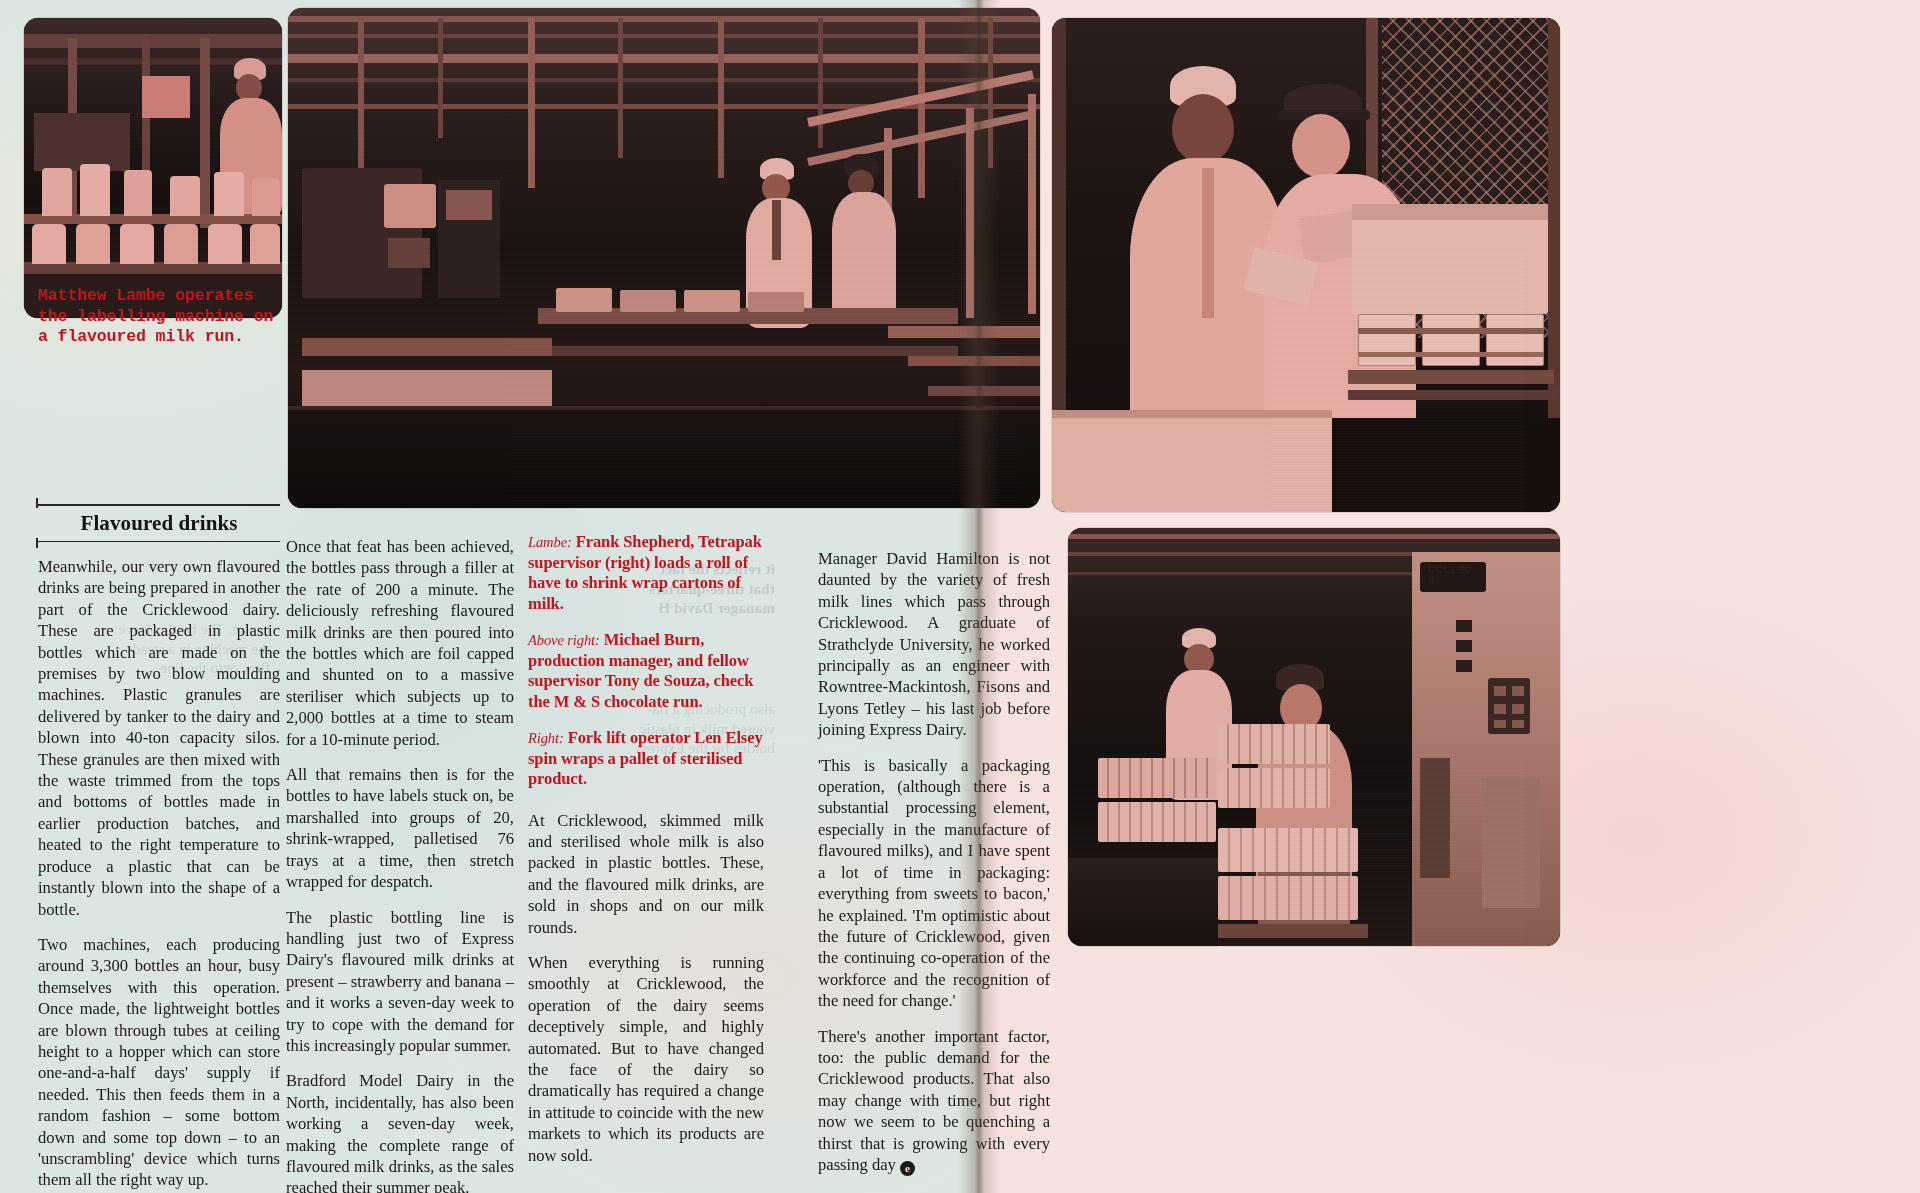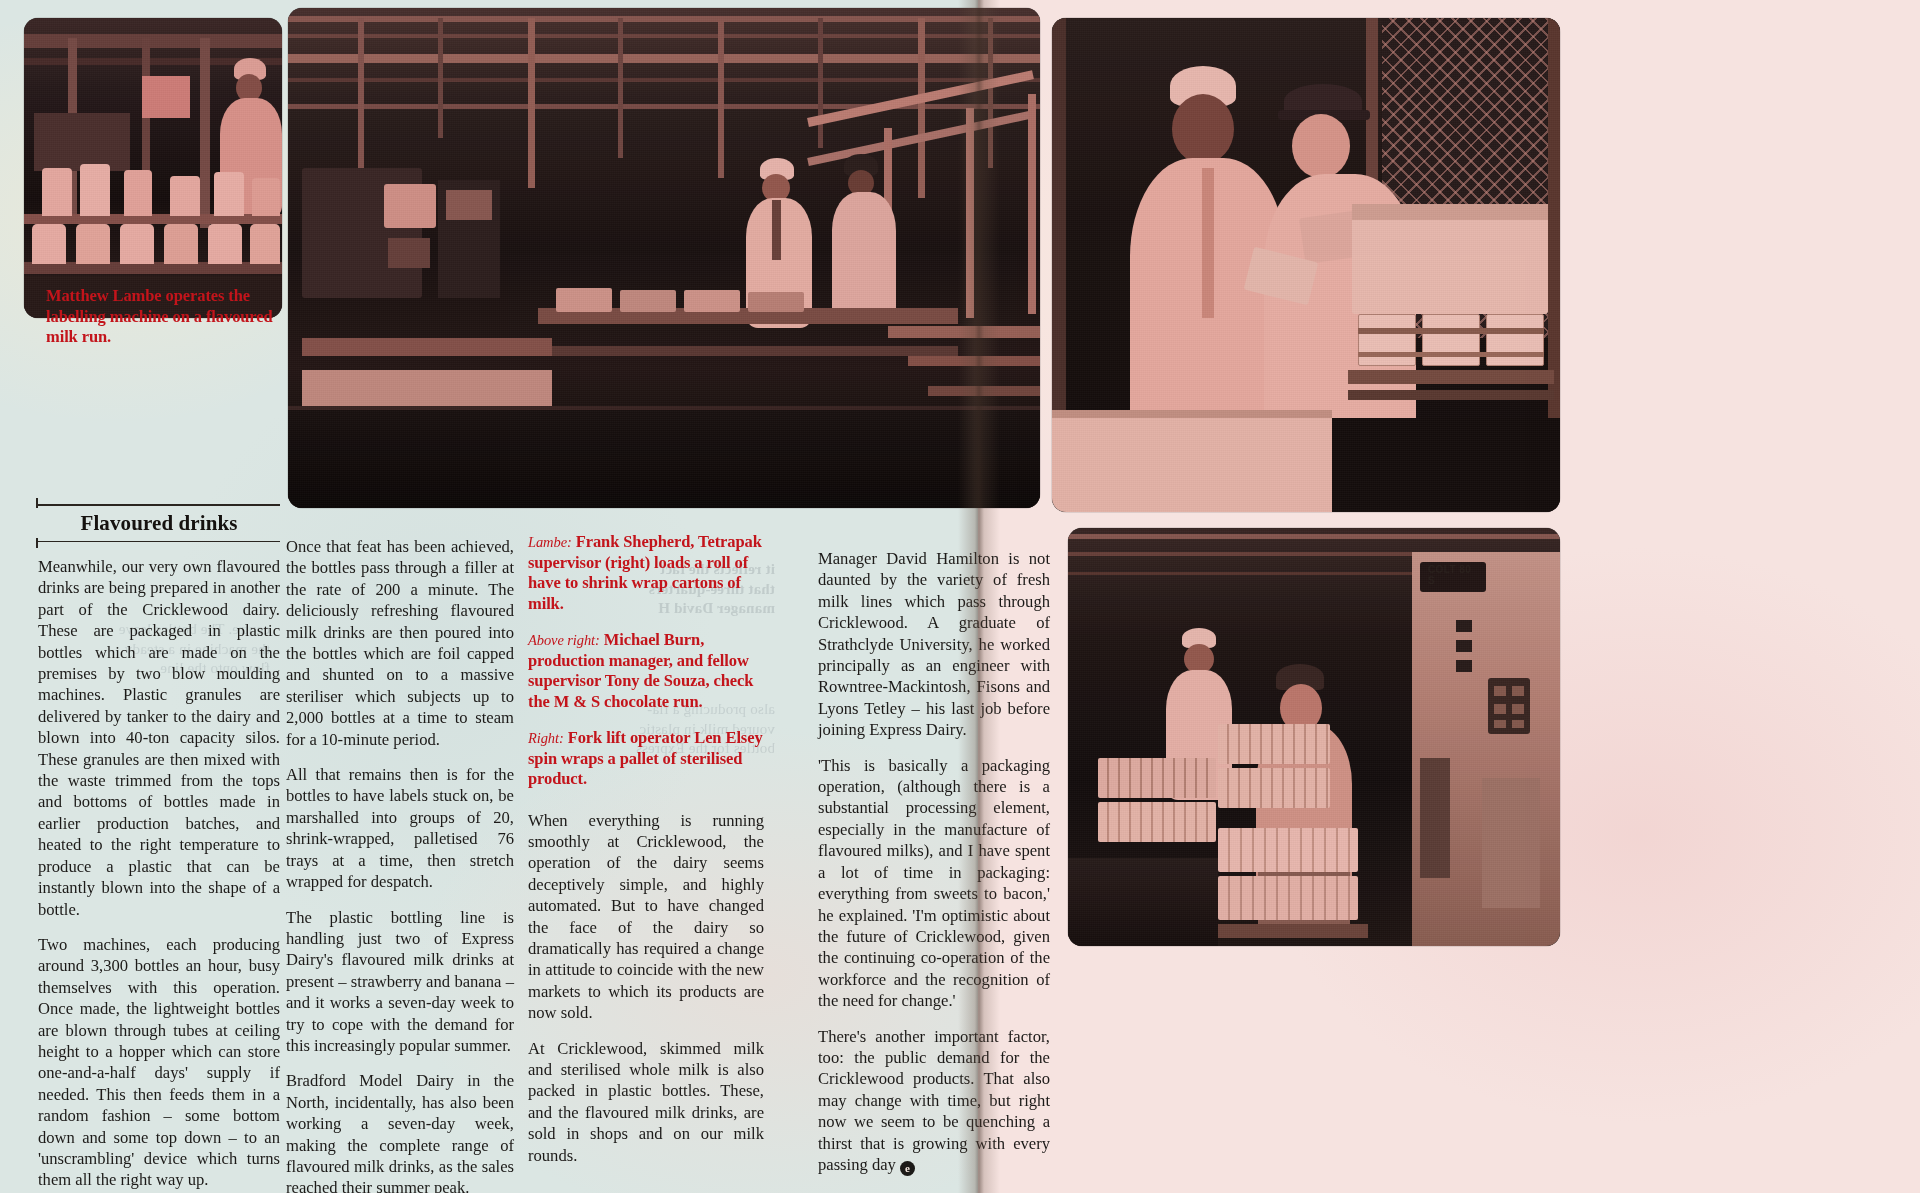--- a/index.html
+++ b/index.html
@@ -235,21 +235,21 @@
       <div class="bar" style="left:96px;  top:206px; width:34px; height:40px; background:#f2d3ca; border-radius:5px 5px 0 0;"></div>
       <div class="bar" style="left:140px; top:206px; width:34px; height:40px; background:#e9c5ba; border-radius:5px 5px 0 0;"></div>
       <div class="bar" style="left:184px; top:206px; width:34px; height:40px; background:#f2d3ca; border-radius:5px 5px 0 0;"></div>
       <div class="bar" style="left:226px; top:206px; width:30px; height:40px; background:#eccabf; border-radius:5px 5px 0 0;"></div>
       <div class="bar" style="left:0; top:258px; width:100%; height:44px; background:#2a1e1c;"></div>
     </div>
     <div class="duotone"></div>
     <div class="grain"></div>
   </div>
 
-  <div class="redcap" style="position:absolute; left:46px; top:286px; width:240px;">Matthew Lambe operates the labelling machine on a flavoured milk run.</div>
+  <div class="redcap" style="position:absolute; left:38px; top:286px; width:240px;font-family:Liberation Mono, monospace;">Matthew Lambe operates the labelling machine on a flavoured milk run.</div>
 
 
   <div class="photo" style="left:288px; top:8px; width:752px; height:500px;">
     <div class="scene" style="background:
         linear-gradient(180deg,#4a3b38 0%, #2d2422 18%, #1a1413 48%, #241b19 72%, #0f0b0a 100%);">
 
       <div class="bar" style="left:0; top:8px;  width:100%; height:6px; background:#8d6a62;"></div>
       <div class="bar" style="left:0; top:26px; width:100%; height:4px; background:#6f524c;"></div>
       <div class="bar" style="left:0; top:46px; width:100%; height:9px; background:#a07a70;"></div>
       <div class="bar" style="left:0; top:70px; width:100%; height:4px; background:#5e443f;"></div>
@@ -439,22 +439,22 @@
     </div>
     <div class="redcap" style="margin-bottom:16px;">
       <span class="lead">Above right:</span>
       <span>Michael Burn, production manager, and fellow supervisor Tony de Souza, check the M &amp; S chocolate run.</span>
     </div>
     <div class="redcap" style="margin-bottom:20px;">
       <span class="lead">Right:</span>
       <span>Fork lift operator Len Elsey spin wraps a pallet of sterilised product.</span>
     </div>
     <div class="body">
+      <p>At Cricklewood, skimmed milk and sterilised whole milk is also packed in plastic bottles. These, and the flavoured milk drinks, are sold in shops and on our milk rounds.</p>
       <p>When everything is running smoothly at Cricklewood, the operation of the dairy seems deceptively simple, and highly automated. But to have changed the face of the dairy so dramatically has required a change in attitude to coincide with the new markets to which its products are now sold.</p>
-      <p>At Cricklewood, skimmed milk and sterilised whole milk is also packed in plastic bottles. These, and the flavoured milk drinks, are sold in shops and on our milk rounds.</p>
     </div>
   </div>
 
   <div class="body" style="position:absolute; left:818px; top:548px; width:232px;">
     <p>Manager David Hamilton is not daunted by the variety of fresh milk lines which pass through Cricklewood. A graduate of Strathclyde University, he worked principally as an engineer with Rowntree-Mackintosh, Fisons and Lyons Tetley – his last job before joining Express Dairy.</p>
     <p>'This is basically a packaging operation, (although there is a substantial processing element, especially in the manufacture of flavoured milks), and I have spent a lot of time in packaging: everything from sweets to bacon,' he explained. 'I'm optimistic about the future of Cricklewood, given the continuing co-operation of the workforce and the recognition of the need for change.'</p>
     <p>
       <span>There's another important factor, too: the public demand for the Cricklewood products. That also may change with time, but right now we seem to be quenching a thirst that is growing with every passing day</span><span class="endmark">e</span>
     </p>
   </div>

